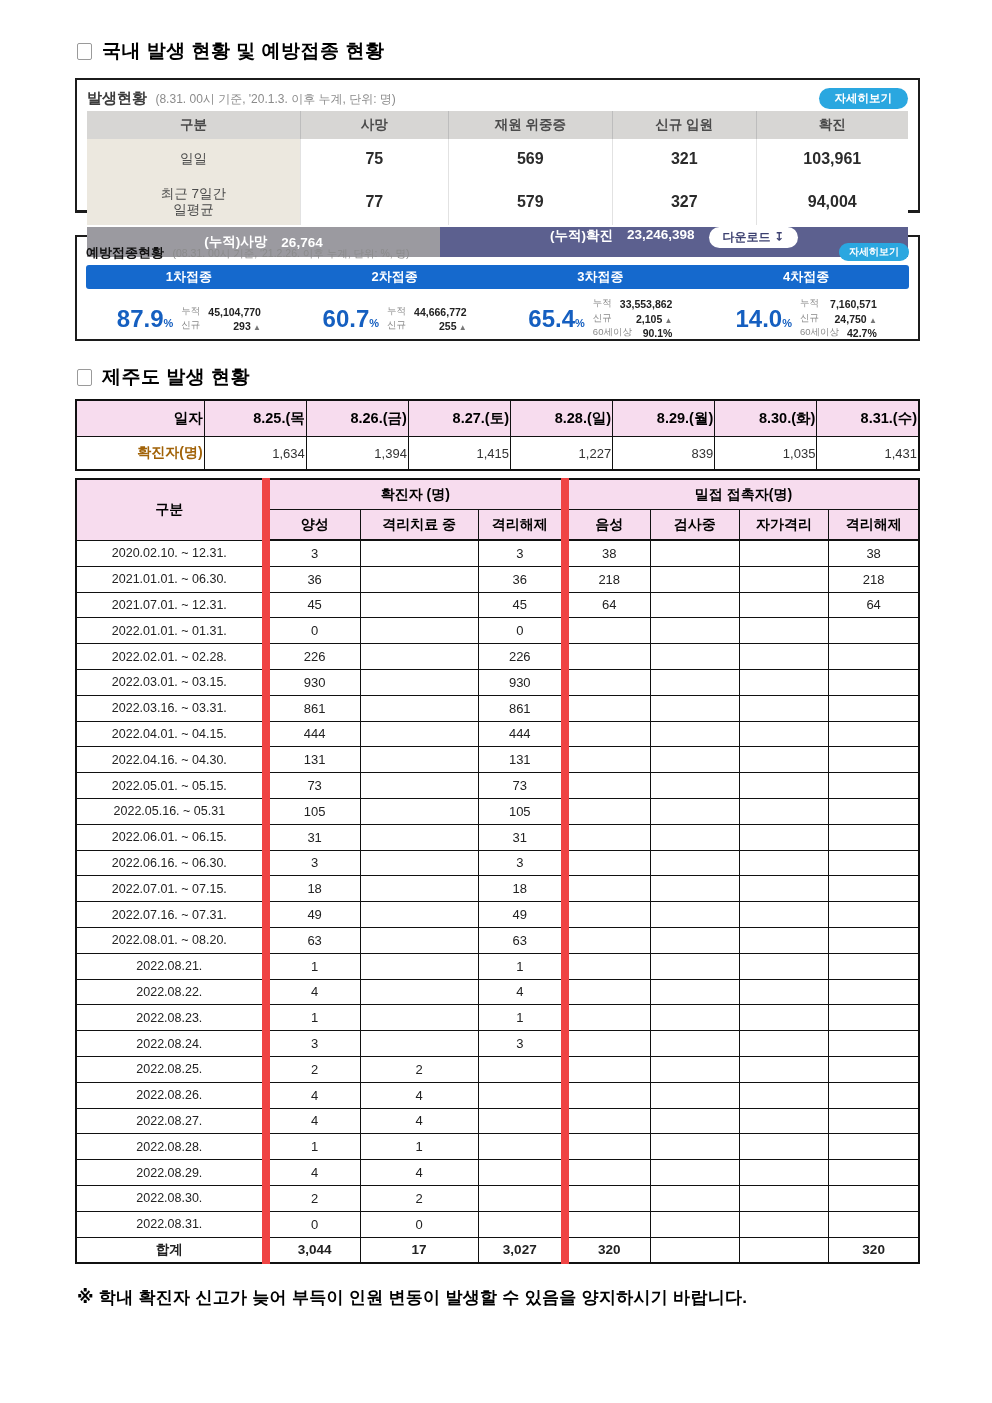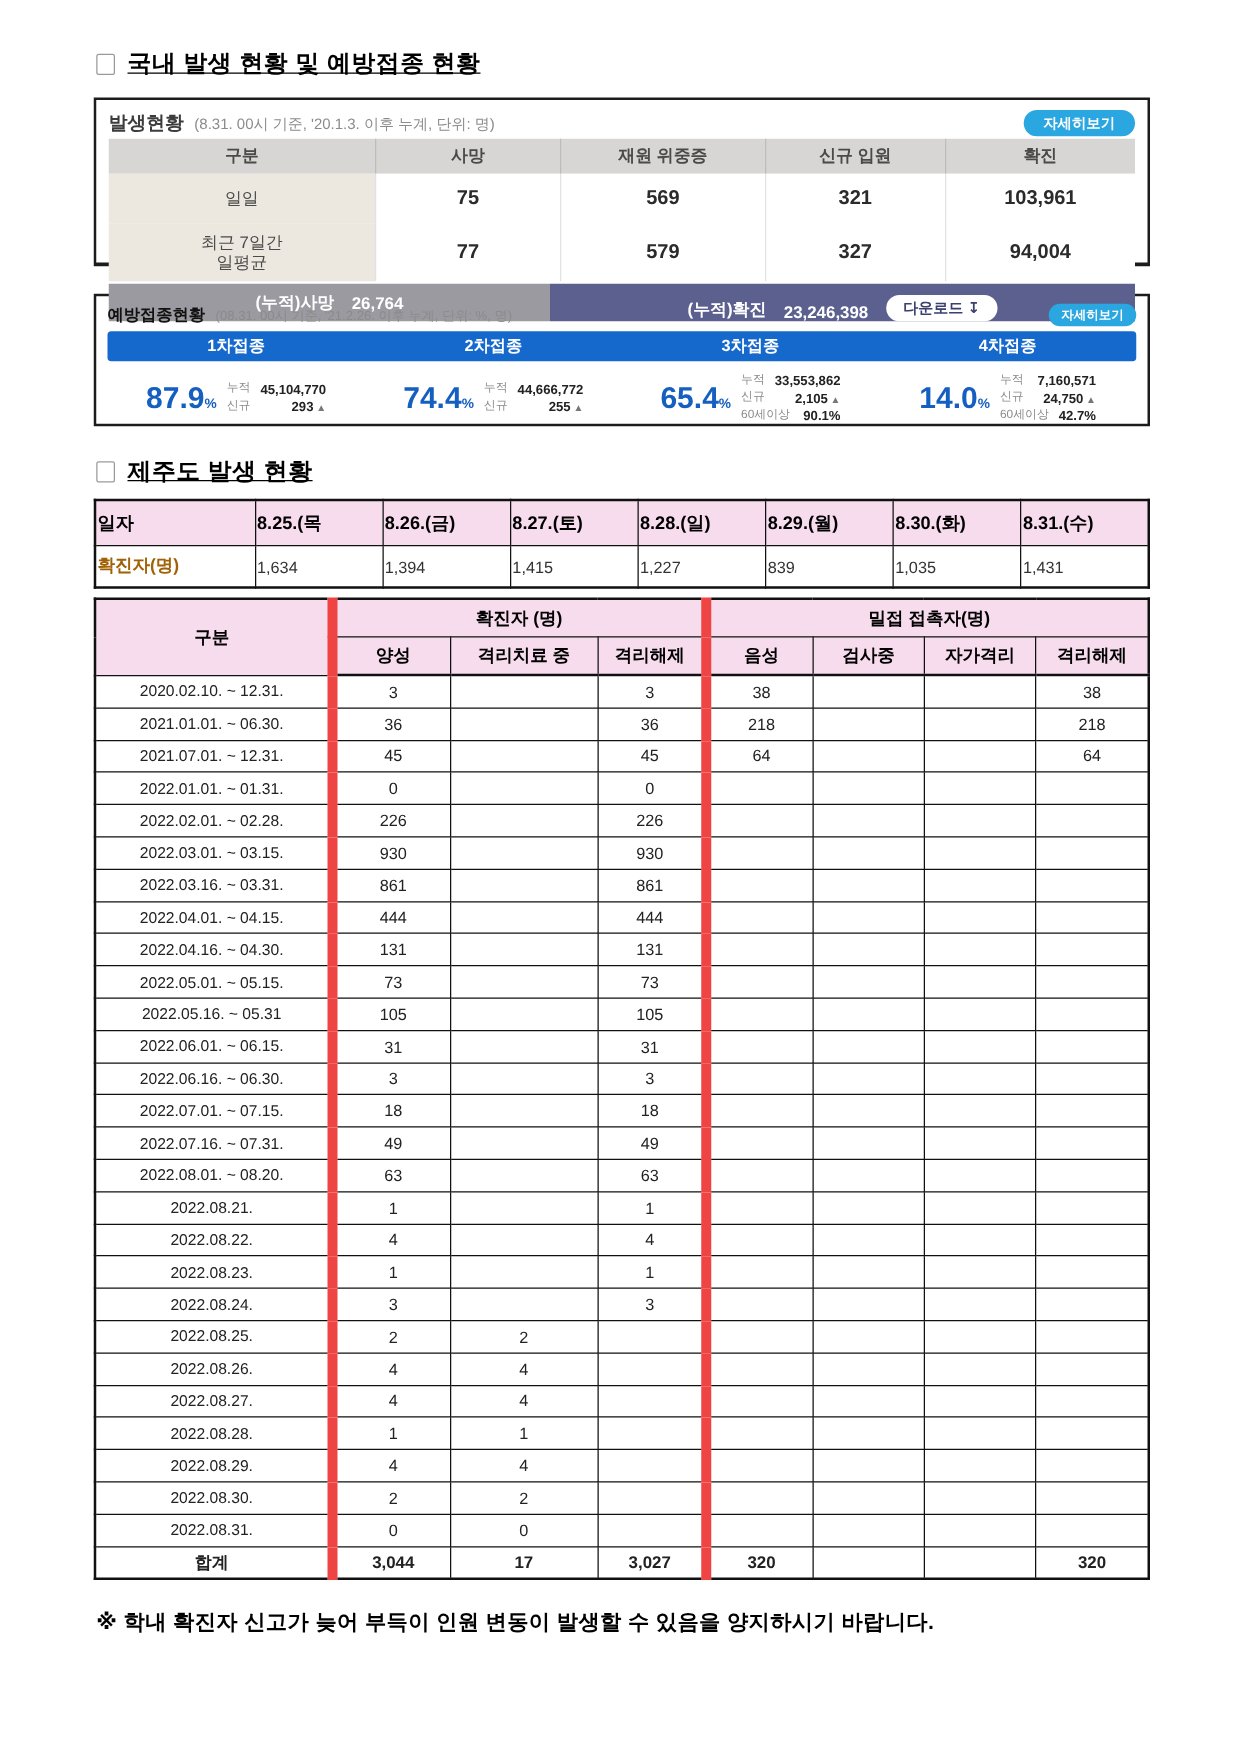--- a/index.html
+++ b/index.html
@@ -1,41 +1,41 @@
 <!DOCTYPE html>
 <html><head>
 <meta charset="utf-8">
 <style>
   html,body{margin:0;padding:0;background:#fff;}
   body{font-family:"Liberation Sans","DejaVu Sans",sans-serif;color:#222;}
   .page{position:relative;width:992px;height:1403px;box-sizing:border-box;padding:38px 72px 0 75px;background:#fff;overflow:hidden;}
 
   
-  .sec-title{display:flex;align-items:center;gap:10px;font-size:19px;font-weight:bold;color:#000;margin:0 0 0 2px;letter-spacing:0.5px;text-decoration:underline;}
+  .sec-title{display:flex;align-items:center;gap:10px;font-size:19px;font-weight:bold;color:#000;margin:0 0 0 2px;letter-spacing:0.5px;}
   .chk{display:inline-block;width:13px;height:15px;border:1.5px solid #9a9a9a;border-radius:2px;background:#fff;flex:0 0 auto;}
 
   
   .card{border:2px solid #1c1c1c;box-sizing:border-box;background:#fff;}
   .card.outbreak{margin-top:14px;height:135px;padding:5px 10px 6px;border-bottom-width:3px;}
   .card-head{display:flex;justify-content:space-between;align-items:center;height:26px;}
   .card-title{font-size:15px;font-weight:bold;color:#3c3c3c;}
   .card-sub{font-size:12px;color:#8b8b8b;margin-left:4px;}
   .pill{border:none;border-radius:11px;cursor:pointer;font-family:inherit;}
   .pill.blue{background:#2aa7e0;color:#fff;font-weight:bold;font-size:11.5px;padding:3px 16px;}
   .otable{width:100%;border-collapse:collapse;table-layout:fixed;}
   .otable th,.otable td{text-align:center;vertical-align:middle;}
   .otable thead th{background:#d7d6d4;color:#4a4a4a;font-size:13.5px;font-weight:bold;height:26px;}
   .otable thead th+th{border-left:1px solid #bdbdbd;}
   .otable tbody th{background:#ece8df;color:#4a4a4a;font-size:13.5px;font-weight:normal;white-space:pre-line;line-height:1.15;}
   .otable tbody td{background:#fff;color:#2b2b2b;font-size:16px;font-weight:bold;border-left:1px solid #e2e2e2;}
   .otable tbody tr:nth-child(1) td,.otable tbody tr:nth-child(1) th{height:38px;}
   .otable tbody tr:nth-child(2) td,.otable tbody tr:nth-child(2) th{height:44px;}
   .ofoot{display:flex;height:30px;margin-top:2px;}
   .ofoot-left{flex:0 0 43%;background:#9b9aa0;color:#fff;display:flex;align-items:center;justify-content:center;gap:14px;font-size:13.5px;font-weight:bold;}
-  .ofoot-right{flex:1;background:#5c608f;color:#fff;display:flex;align-items:flex-end;justify-content:center;gap:14px;font-size:13.5px;font-weight:bold;}
+  .ofoot-right{flex:1;background:#5c608f;color:#fff;display:flex;align-items:flex-start;justify-content:center;gap:14px;font-size:13.5px;font-weight:bold;}
   .pill.white{background:#fff;color:#3c4070;font-weight:bold;font-size:12px;padding:2px 14px;}
 
   
   .card.vaccine{margin-top:22px;height:106px;padding:4px 9px 8px;}
   .vhead{display:flex;justify-content:space-between;align-items:center;height:22px;}
   .vhead .card-title{font-size:13px;color:#111;}
   .vhead .card-sub{font-size:10.5px;}
   .pill.blue.small{font-size:10px;padding:2px 10px;}
   .vbar{display:flex;background:#1569cd;border-radius:3px;height:24px;margin-top:2px;}
   .vbar div{flex:1;color:#fff;font-weight:bold;font-size:13px;display:flex;align-items:center;justify-content:center;}
@@ -44,21 +44,21 @@
   .vpct{color:#155fc0;font-weight:bold;font-size:24px;line-height:1;}
   .vpct .u{font-size:11px;font-weight:bold;}
   .vstats{display:flex;flex-direction:column;justify-content:center;}
   .vrow{display:flex;justify-content:space-between;gap:8px;font-size:10.5px;line-height:1.35;}
   .vrow .k{color:#8a8a8a;font-size:9.5px;}
   .vrow .v{color:#222;font-weight:bold;text-align:right;}
   .vrow .up{color:#777;font-size:8px;}
 
   
   .jtable{width:100%;border-collapse:collapse;table-layout:fixed;margin-top:9px;border:2px solid #111;}
-  .jtable th,.jtable td{border:1px solid #111;text-align:left;vertical-align:middle;}
+  .jtable th,.jtable td{border:1px solid #111;text-align:right;vertical-align:middle;}
   .jtable thead th{background:#f7dcee;font-size:14.5px;font-weight:bold;color:#000;height:33px;}
   .jtable tbody th{background:#fff;font-size:14px;font-weight:bold;color:#a16207;height:30px;}
   .jtable tbody td{background:#fff;font-size:13px;color:#333;}
 
   
   .stable{width:100%;border-collapse:collapse;table-layout:fixed;margin-top:7px;border:2px solid #111;}
   .stable th,.stable td{border:1px solid #111;text-align:center;vertical-align:middle;}
   .stable thead th{background:#f7dcee;color:#000;font-weight:bold;font-size:14px;height:27px;}
   .stable thead tr:last-child th{border-bottom:2px solid #111;}
   .stable th.gsep,.stable td.gsep{border-right:8px solid #ef4444;}
@@ -157,21 +157,21 @@
               <span class="k">누적</span>
               <span class="v">45,104,770</span>
             </div>
             <div class="vrow">
               <span class="k">신규</span>
               <span class="v">293<span class="up"> ▲</span></span>
             </div>
           </div>
         </div>
         <div class="vcol">
-          <div class="vpct"><span>74.4</span><span class="u">%</span></div>
+          <div class="vpct"><span>60.7</span><span class="u">%</span></div>
           <div class="vstats">
             <div class="vrow">
               <span class="k">누적</span>
               <span class="v">44,666,772</span>
             </div>
             <div class="vrow">
               <span class="k">신규</span>
               <span class="v">255<span class="up"> ▲</span></span>
             </div>
           </div>

